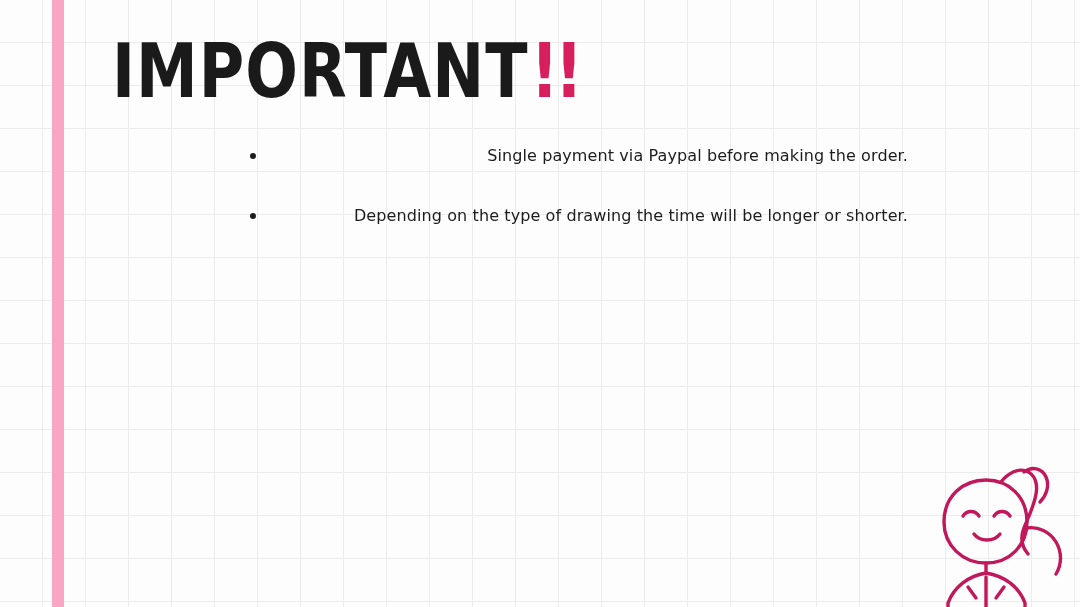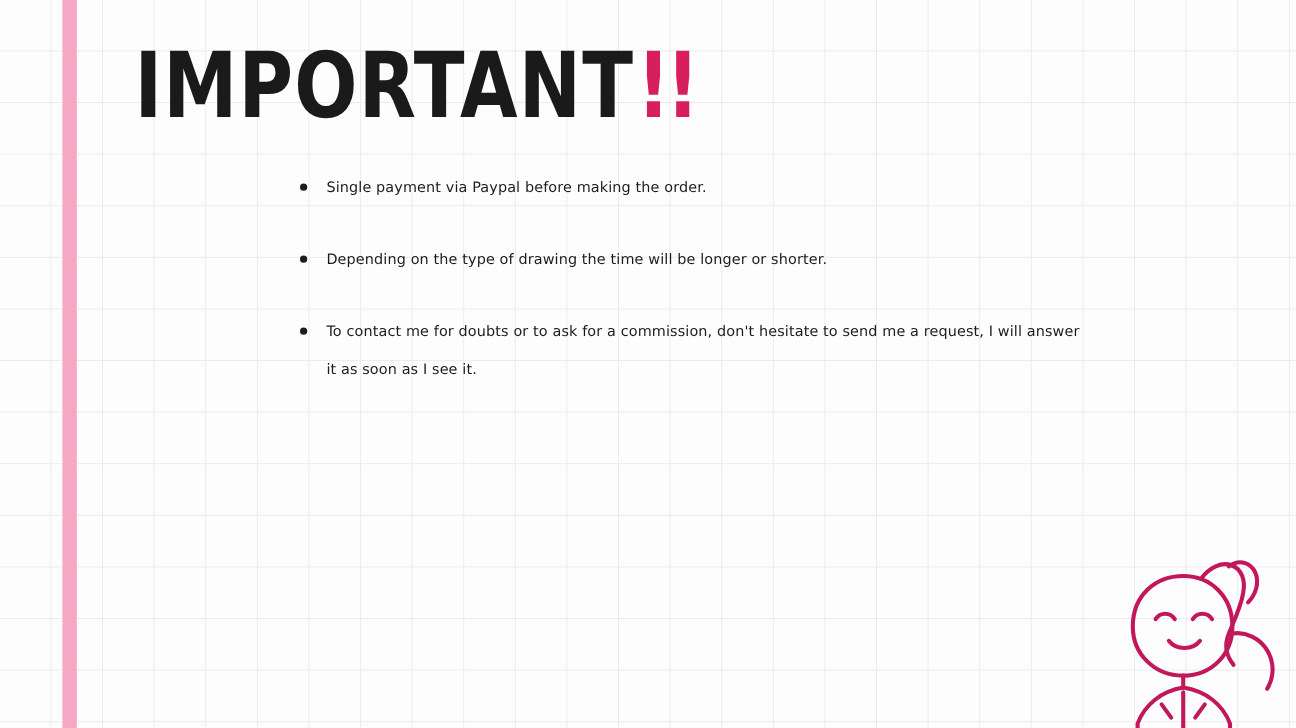--- a/index.html
+++ b/index.html
@@ -18,20 +18,21 @@
     position: relative;
     width: 1080px;
     height: 607px;
     background-color: #fdfdfd;
     background-image:
       linear-gradient(to right, #ececec 1px, transparent 1px),
       linear-gradient(to bottom, #ececec 1px, transparent 1px);
     background-size: 43px 43px;
     background-position: -1px -1px;
     overflow: hidden;
+    text-align: right;
   }
 
   .left-stripe {
     position: absolute;
     left: 52px;
     top: 0;
     width: 12px;
     height: 607px;
     background: #f7a6c4;
   }
@@ -66,21 +67,21 @@
     margin: 0;
     padding: 0;
     list-style: none;
   }
 
   .bullet-item {
     position: relative;
     padding-left: 24px;
     margin-bottom: 28px;
     font-family: "DejaVu Sans", sans-serif;
-    font-size: 12px;
+    font-size: 16px;
     line-height: 32px;
     color: #1c1c1c;
     letter-spacing: 0.1px;
   }
 
   .bullet-item::before {
     content: "";
     position: absolute;
     left: 2px;
     top: 13px;
@@ -105,21 +106,20 @@
 
   <div class="left-stripe"></div>
 
   <div class="title">
     <span>IMPORTANT</span><span class="bangs">!!</span>
   </div>
 
   <ul class="bullet-list">
     <li class="bullet-item">Single payment via Paypal before making the order.</li>
     <li class="bullet-item">Depending on the type of drawing the time will be longer or shorter.</li>
-    <li class="bullet-item">To contact me for doubts or to ask for a commission, don't hesitate to send me a request, I will answer it as soon as I see it.</li>
   </ul>
 
   <svg class="mascot" viewBox="0 0 180 165" fill="none" xmlns="http://www.w3.org/2000/svg">
     <g stroke="#c2185b" stroke-width="3.4" stroke-linecap="round" stroke-linejoin="round" fill="none">
       <path d="M38 76 C38 50 57 34 80 34 C103 34 121 51 121 76 C121 99 104 117 80 117 C56 117 38 99 38 76 Z"></path>
       <path d="M95 36 C102 27 112 22 120 25 C129 28 132 38 130 48 C128 60 122 72 118 82 C114 92 116 101 122 108"></path>
       <path d="M118 26 C126 20 136 22 140 31 C144 40 140 50 134 56"></path>
       <path d="M121 82 C132 80 144 86 150 96 C156 106 156 118 150 128"></path>
       <path d="M57 70 C61 64 69 64 73 70"></path>
       <path d="M88 70 C92 64 100 64 104 70"></path>

